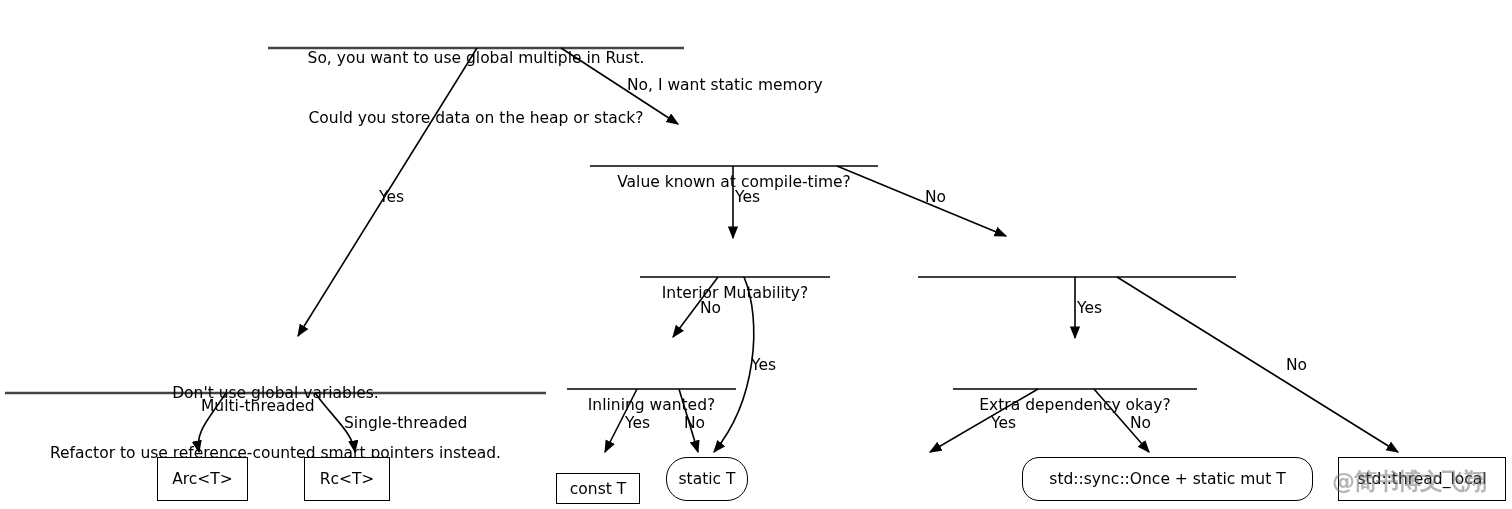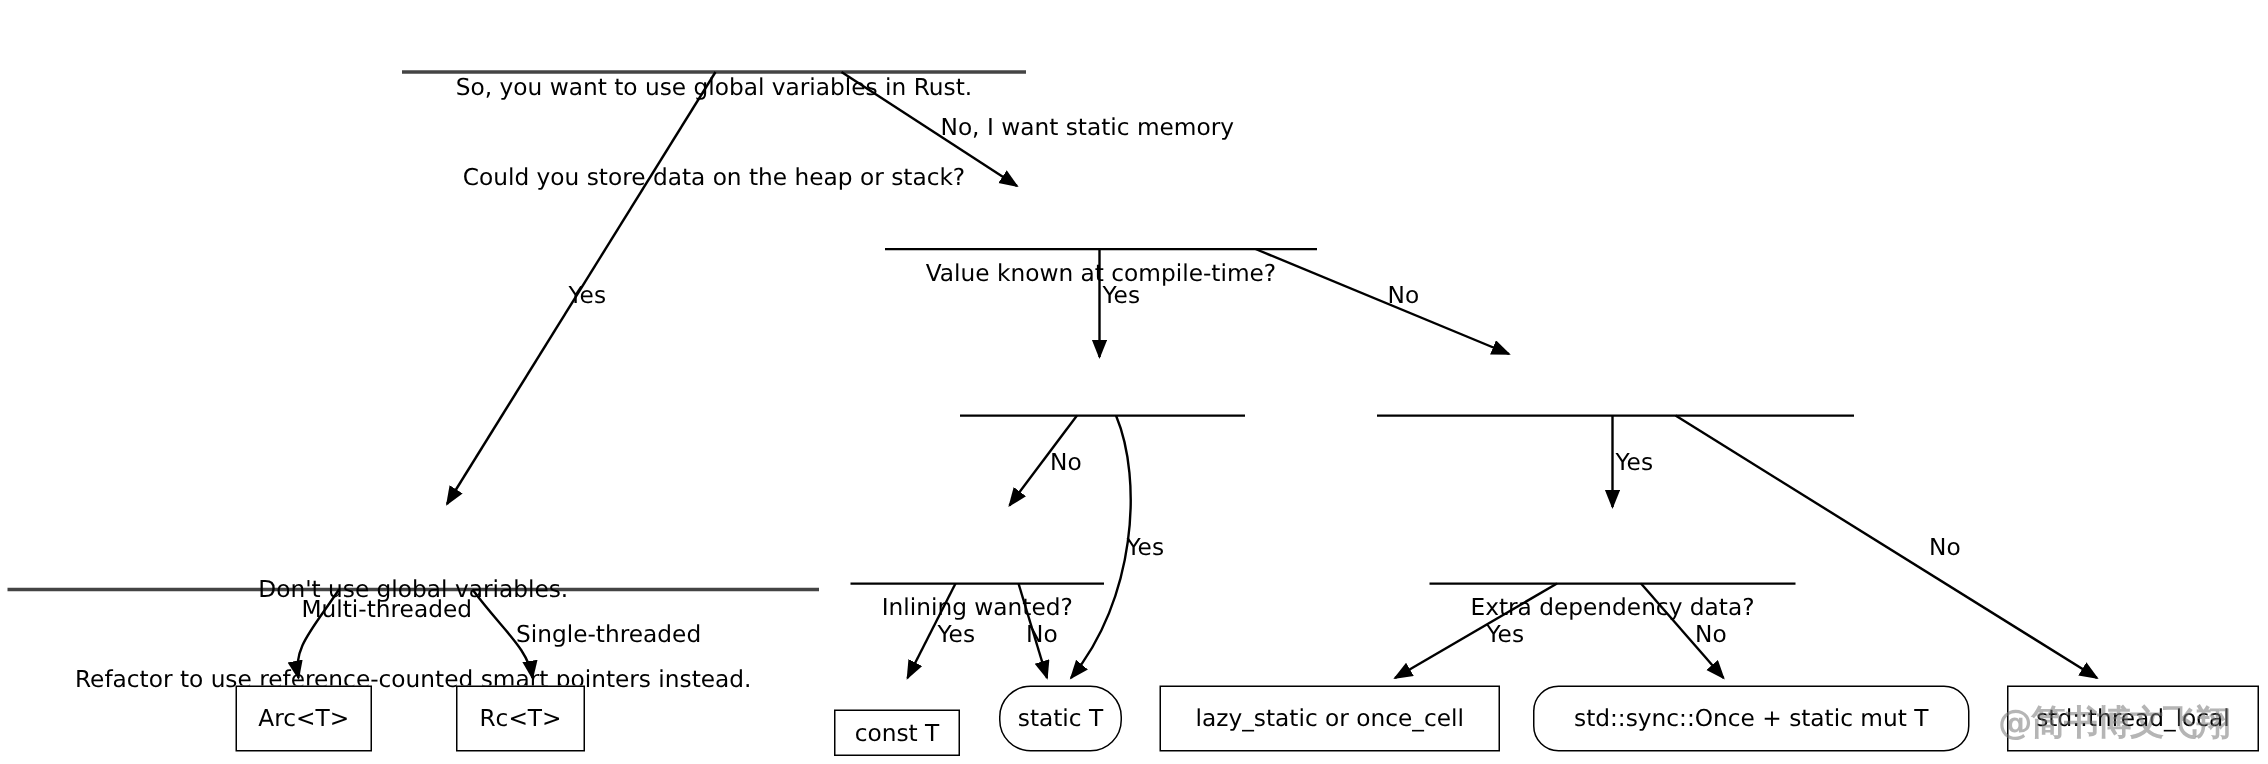--- a/index.html
+++ b/index.html
@@ -110,41 +110,44 @@
     <line x1="1038" y1="389" x2="930" y2="452" stroke="#000000" stroke-width="1.6" marker-end="url(#ah)"></line>
 
     <line x1="1094" y1="389" x2="1149" y2="452" stroke="#000000" stroke-width="1.6" marker-end="url(#ah)"></line>
 
     <path d="M 226,393 C 208,420 195,432 199,452" fill="none" stroke="#000000" stroke-width="1.6" marker-end="url(#ah)"></path>
 
     <path d="M 315,393 C 335,420 352,432 355,452" fill="none" stroke="#000000" stroke-width="1.6" marker-end="url(#ah)"></path>
   </svg>
 
   <div class="node-label" style="left:268px; top:8px; width:416px;">
-    <div>So, you want to use global variables in Rust.</div>
+    <div>So, you want to use global multiple in Rust.</div>
     <div>Could you store data on the heap or stack?</div>
   </div>
 
   <div class="node-label" style="left:5px; top:343px; width:541px;">
     <div>Don't use global variables.</div>
     <div>Refactor to use reference-counted smart pointers instead.</div>
   </div>
 
   <div class="node-label" style="left:590px; top:132px; width:288px;">
     <div>Value known at compile-time?</div>
   </div>
 
+  <div class="node-label" style="left:620px; top:243px; width:230px;">
+    <div>Interior Mutability?</div>
+  </div>
 
 
   <div class="node-label" style="left:567px; top:355px; width:169px;">
     <div>Inlining wanted?</div>
   </div>
 
   <div class="node-label" style="left:953px; top:355px; width:244px;">
-    <div>Extra dependency data?</div>
+    <div>Extra dependency okay?</div>
   </div>
 
   <div class="edge-label" style="left:379px; top:188px;">Yes</div>
   <div class="edge-label" style="left:627px; top:76px;">No, I want static memory</div>
 
   <div class="edge-label" style="left:735px; top:188px;">Yes</div>
   <div class="edge-label" style="left:925px; top:188px;">No</div>
 
   <div class="edge-label" style="left:700px; top:299px;">No</div>
   <div class="edge-label" style="left:751px; top:356px;">Yes</div>
@@ -158,19 +161,18 @@
   <div class="edge-label" style="left:991px; top:414px;">Yes</div>
   <div class="edge-label" style="left:1130px; top:414px;">No</div>
 
   <div class="edge-label" style="left:201px; top:397px;">Multi-threaded</div>
   <div class="edge-label" style="left:344px; top:414px;">Single-threaded</div>
 
   <div class="leaf-box" style="left:157px; top:457px; width:91px; height:44px;">Arc&lt;T&gt;</div>
   <div class="leaf-box" style="left:304px; top:457px; width:86px; height:44px;">Rc&lt;T&gt;</div>
   <div class="leaf-box" style="left:556px; top:457px; width:84px; height:31px;margin-top:16px;">const T</div>
   <div class="leaf-box" style="left:666px; top:457px; width:82px; height:44px;border-radius:21px;">static T</div>
-  <div class="leaf-box" style="left:773px; top:457px; width:227px; height:44px;">lazy_static or once_cell</div>
   <div class="leaf-box" style="left:1022px; top:457px; width:291px; height:44px;border-radius:17px;">std::sync::Once + static mut T</div>
   <div class="leaf-box" style="left:1338px; top:457px; width:168px; height:44px;">std::thread_local</div>
 
   <div class="watermark" style="left:1332px; top:466px;font-weight:bold;">@简书博文飞翔</div>
 
 </div>
 
 </body></html>

